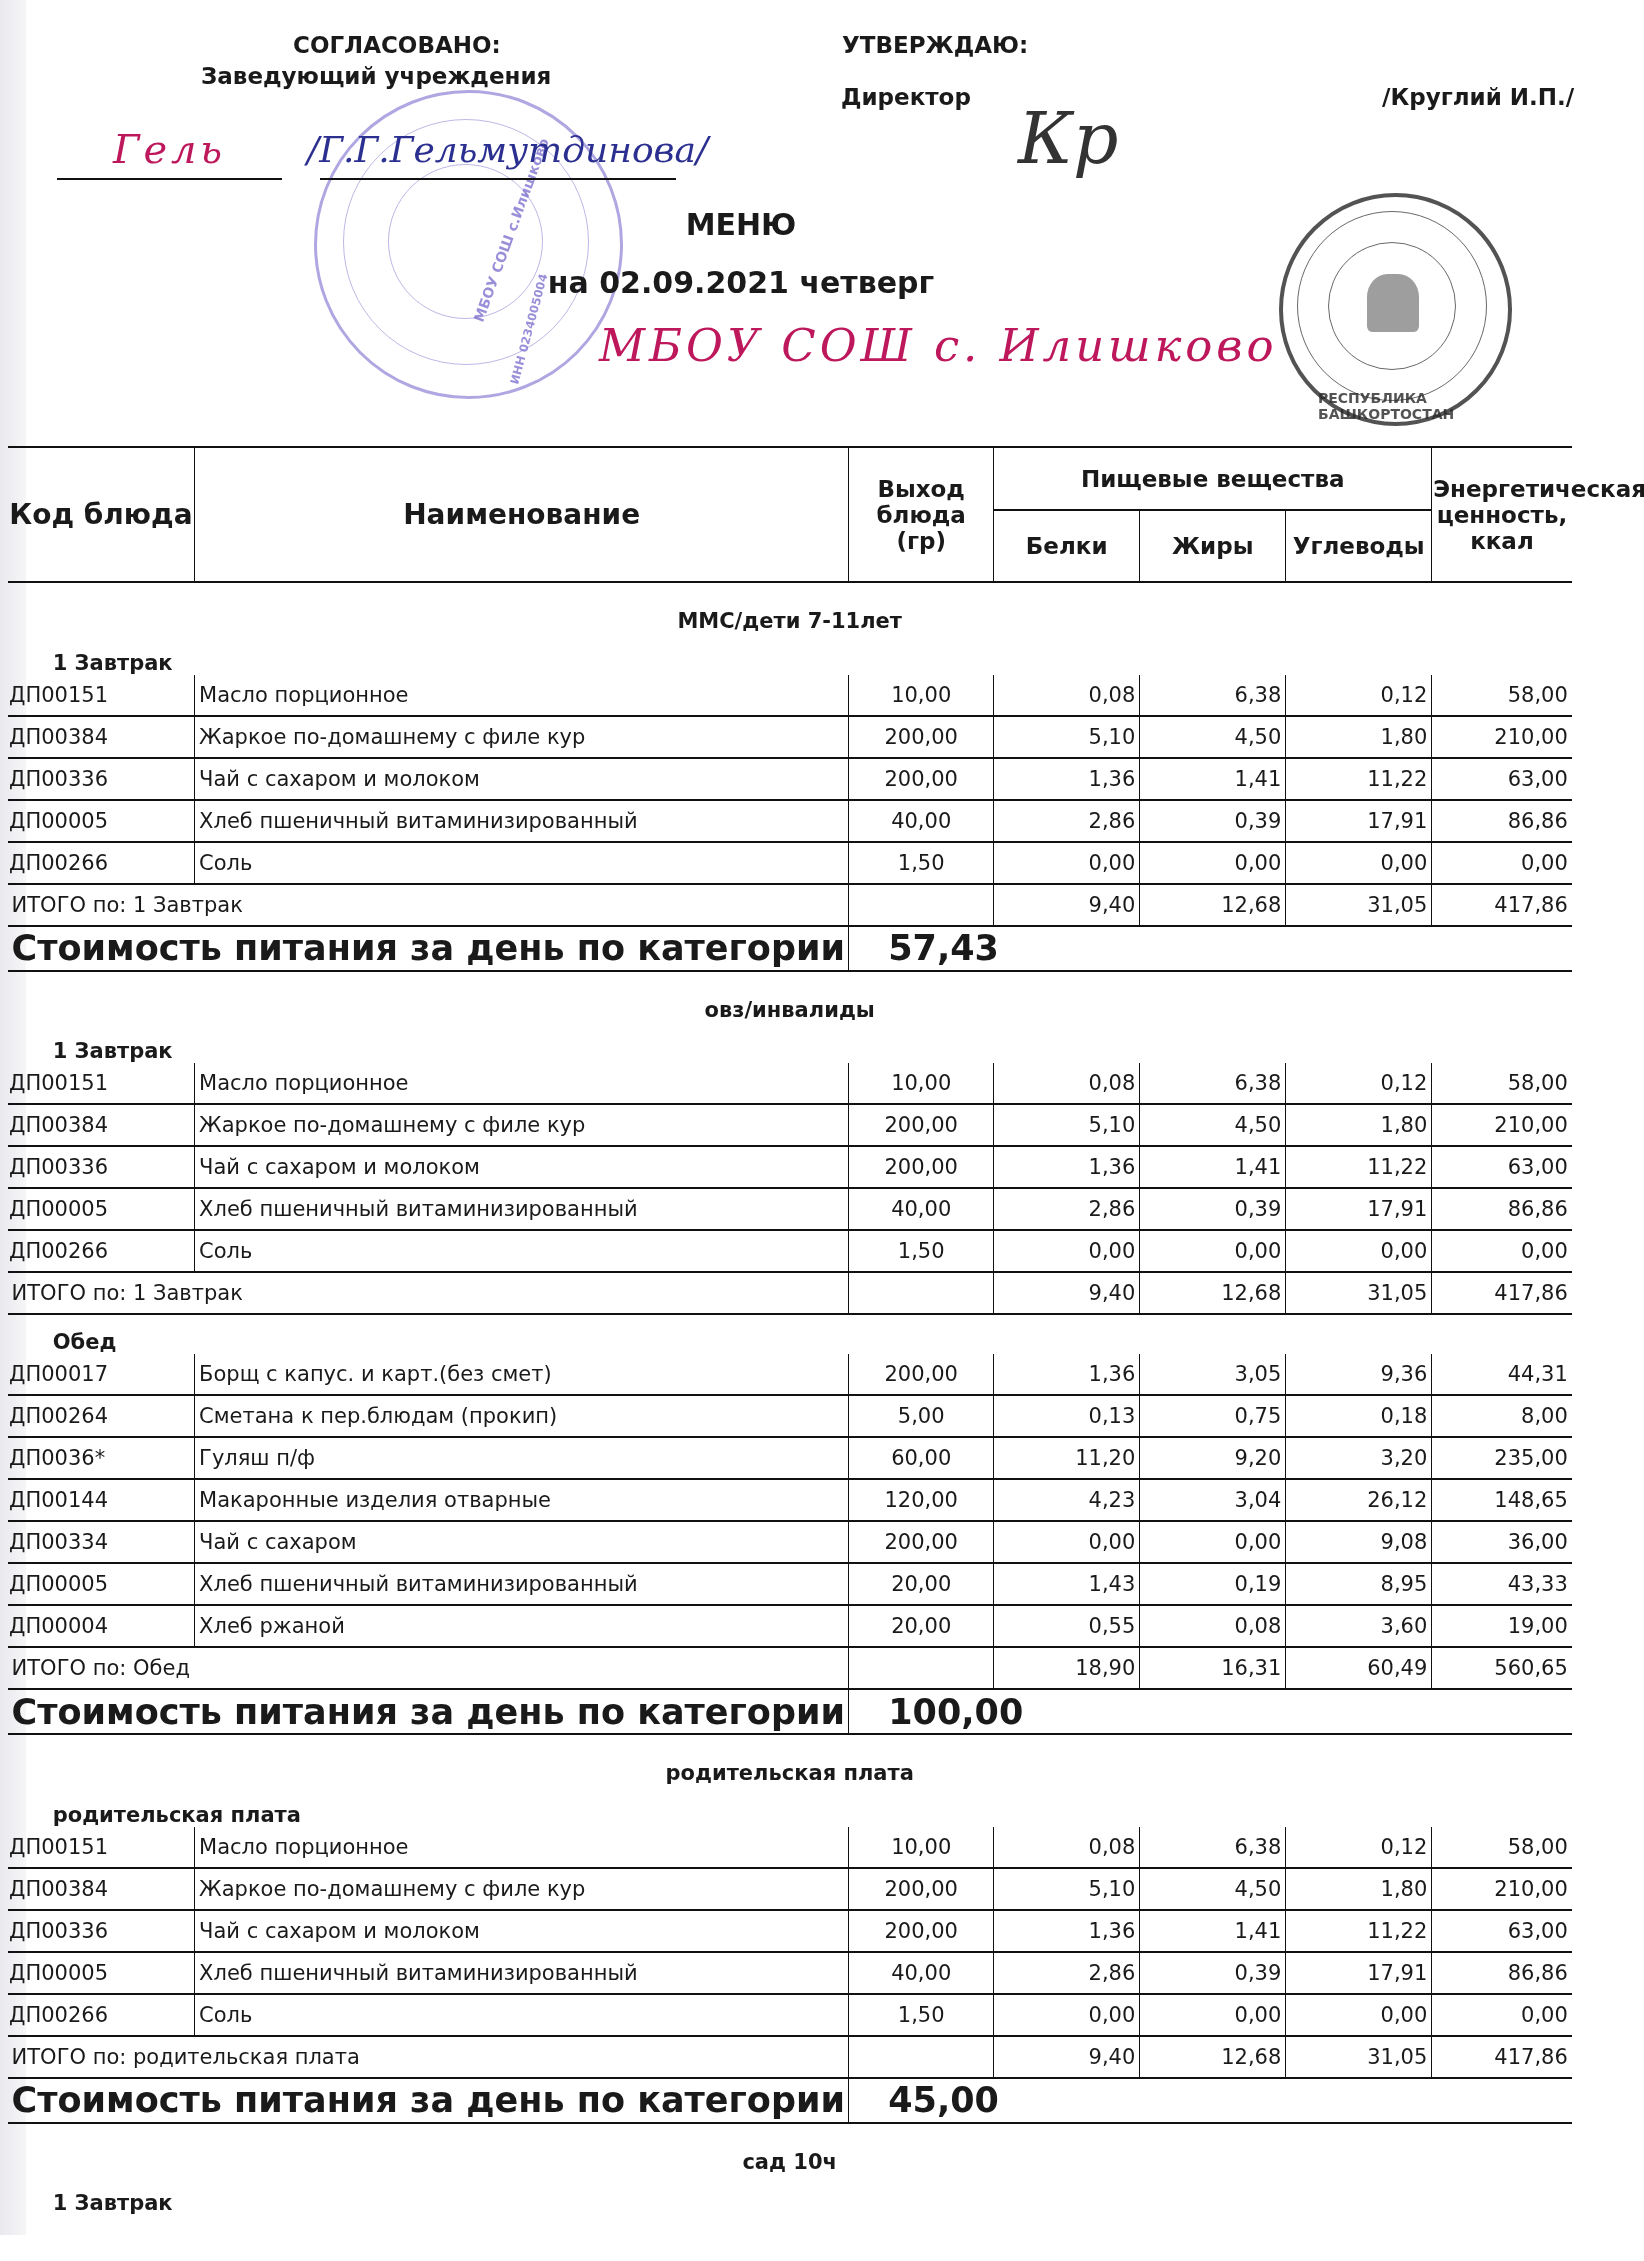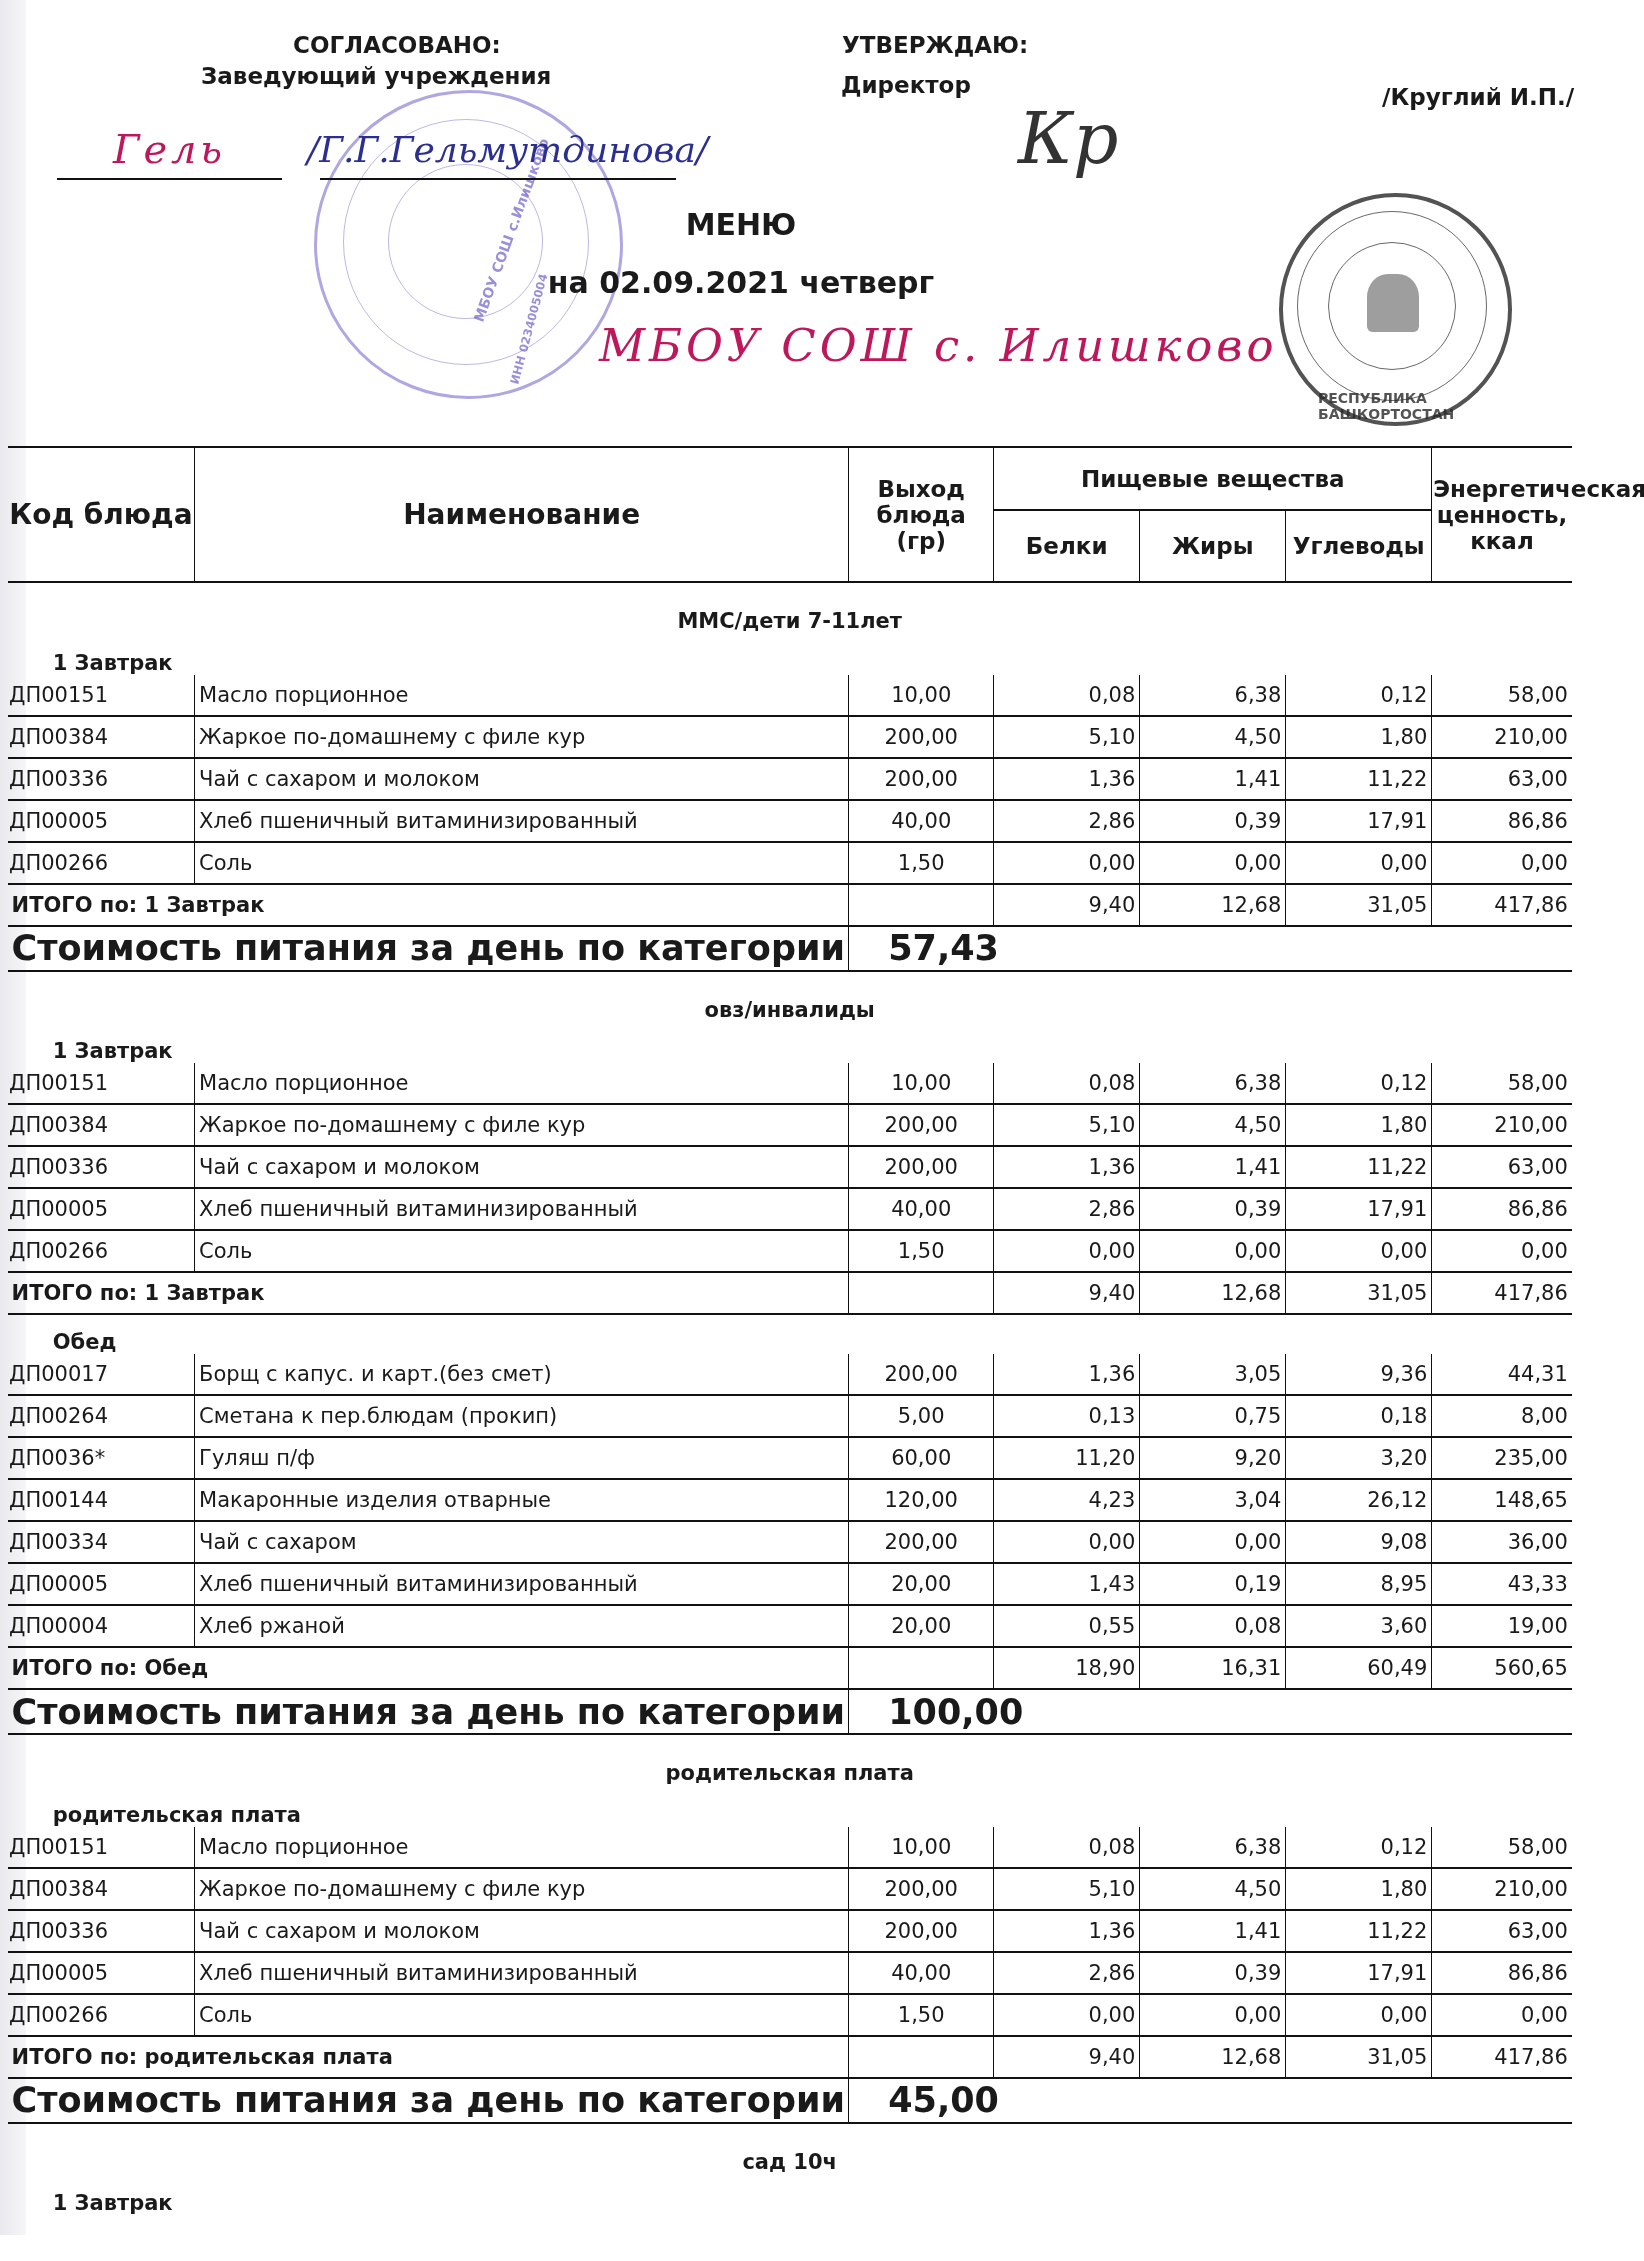--- a/index.html
+++ b/index.html
@@ -27,21 +27,21 @@
   table.menu th.big { font-size: 28px; }
   table.menu th:first-child { border-left: none; }
   table.menu th:last-child { border-right: none; }
   table.menu td { height: 40px; border-bottom: 2.6px solid #111; border-left: 1.3px solid #111; padding: 0 3.9px; vertical-align: middle; white-space: nowrap; overflow: hidden; }
   table.menu td:first-child { border-left: none; }
   table.menu td.num { text-align: right; }
   table.menu td.ctr { text-align: center; }
   table.menu td.code { padding-left: 1.3px; }
   tr.cat td { border: none; text-align: center; font-weight: bold; height: 50px; vertical-align: bottom; padding-bottom: 2.6px; }
   tr.meal td { border: none; font-weight: bold; height: 39px; vertical-align: bottom; padding-left: 45px; }
-  tr.total td.lbl { font-weight: bold; border-left: none; }
+  tr.total td.lbl { font-weight: normal; border-left: none; }
   tr.cost td { font-weight: bold; font-size: 35px; height: 43px; }
   tr.cost td.lbl { border-left: none; }
   tr.cost td.costval { border-left: 1.3px solid #111; padding-left: 39px; }
   tr.cost td.blank { border-left: none; }
 </style>
 </head>
 <body>
 
 <div class="scanfade"></div>
 
@@ -52,21 +52,21 @@
   <div class="abs stamp-inner" style="left:71px; top:71px; width:153px; height:153px;"></div>
   <div class="abs stamp-text" style="left:97px; top:129px; color:rgba(110,95,200,0.7); transform:rotate(-70deg);">МБОУ СОШ с.Илишково</div>
   <div class="abs stamp-text" style="left:155px; top:229px; color:rgba(110,95,200,0.7); font-size:11.6px; transform:rotate(-75deg);">ИНН 0234005004</div>
 </div>
 <div class="abs hand" style="left:113px; top:126px; font-size:40px;">Гель</div>
 <div class="abs sigline" style="left:57px; top:178px; width:225px;"></div>
 <div class="abs hand" style="left:307px; top:129px; font-size:36px; letter-spacing:0; color:#2b2f8f;">/Г.Г.Гельмутдинова/</div>
 <div class="abs sigline" style="left:320px; top:178px; width:356px;"></div>
 
 <div class="abs hdr-b" style="left:842px; top:32px;">УТВЕРЖДАЮ:</div>
-<div class="abs hdr-b" style="left:841px; top:72px;text-align:center;">Директор</div>
+<div class="abs hdr-b" style="left:841px; top:84px;text-align:center;">Директор</div>
 <div class="abs hand" style="left:1018px; top:97px; font-size:71px; color:#333; letter-spacing:0;">Кр</div>
 <div class="abs hdr-b" style="left:1382px; top:84px;">/Круглий И.П./</div>
 
 <div class="abs stamp-bk" style="left:1279px; top:193px; width:225px; height:225px;">
   <div class="abs stamp-bk-inner" style="left:14px; top:14px; width:188px; height:188px;"></div>
   <div class="abs stamp-bk-inner" style="left:45px; top:45px; width:126px; height:126px;"></div>
   <div class="abs" style="left:84px; top:77px; width:52px; height:58px; border-radius:40% 40% 10% 10%; background:rgba(40,40,40,0.45);"></div>
   <div class="abs stamp-text" style="left:35px; top:193px; font-size:14px; color:rgba(40,40,40,0.8);">РЕСПУБЛИКА БАШКОРТОСТАН</div>
 </div>
 

